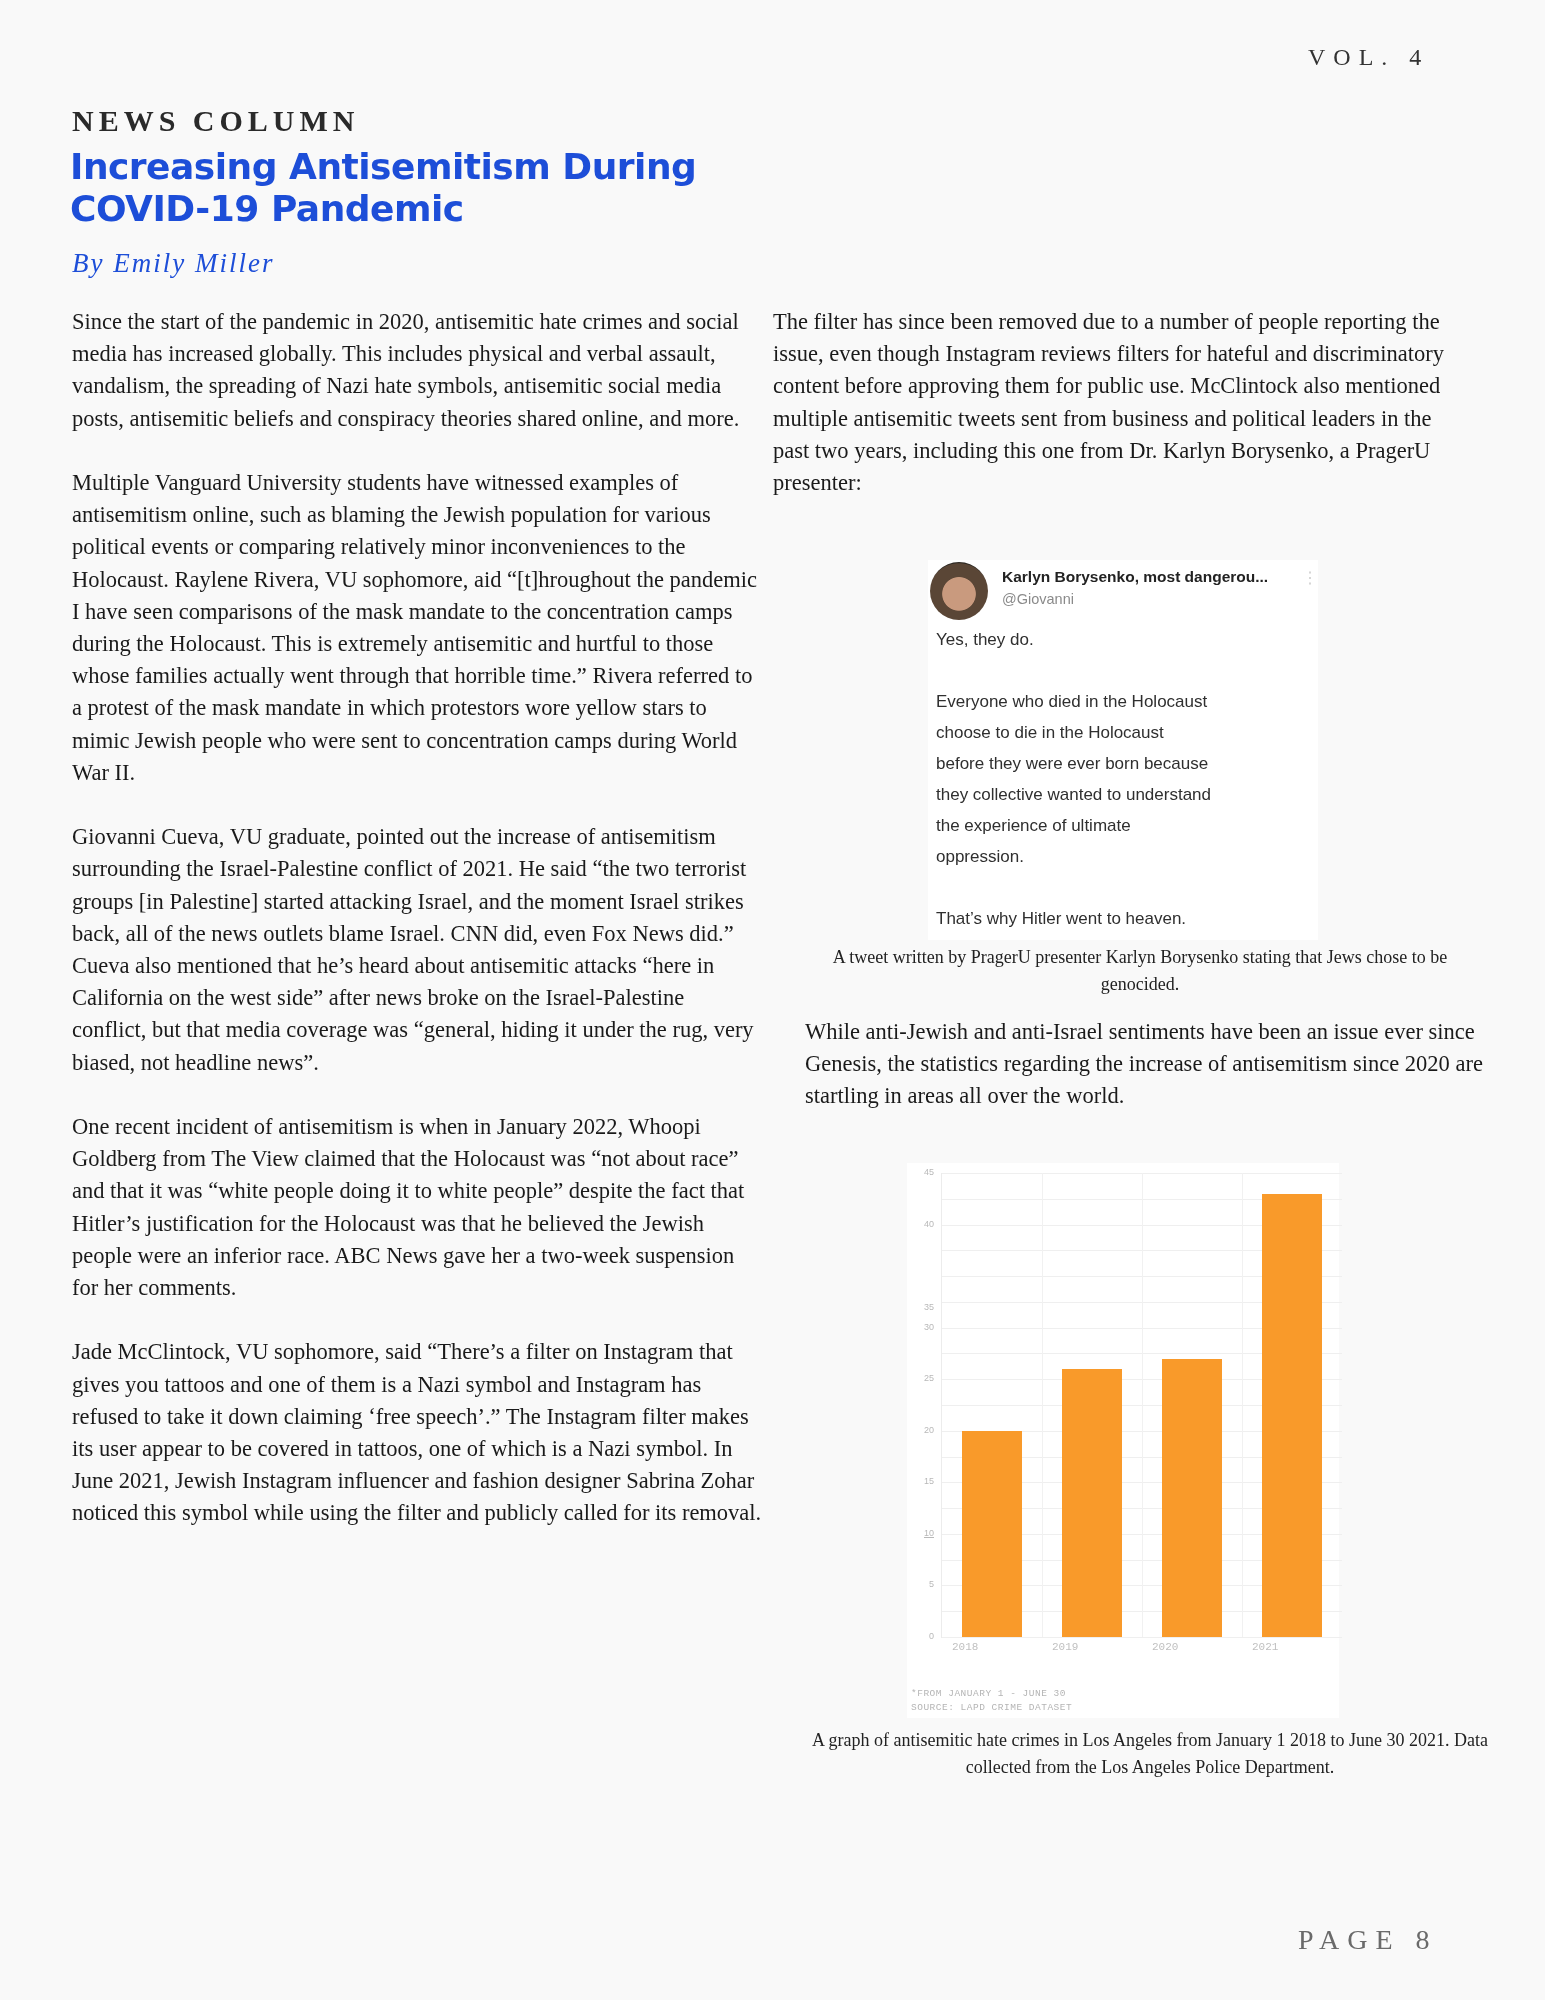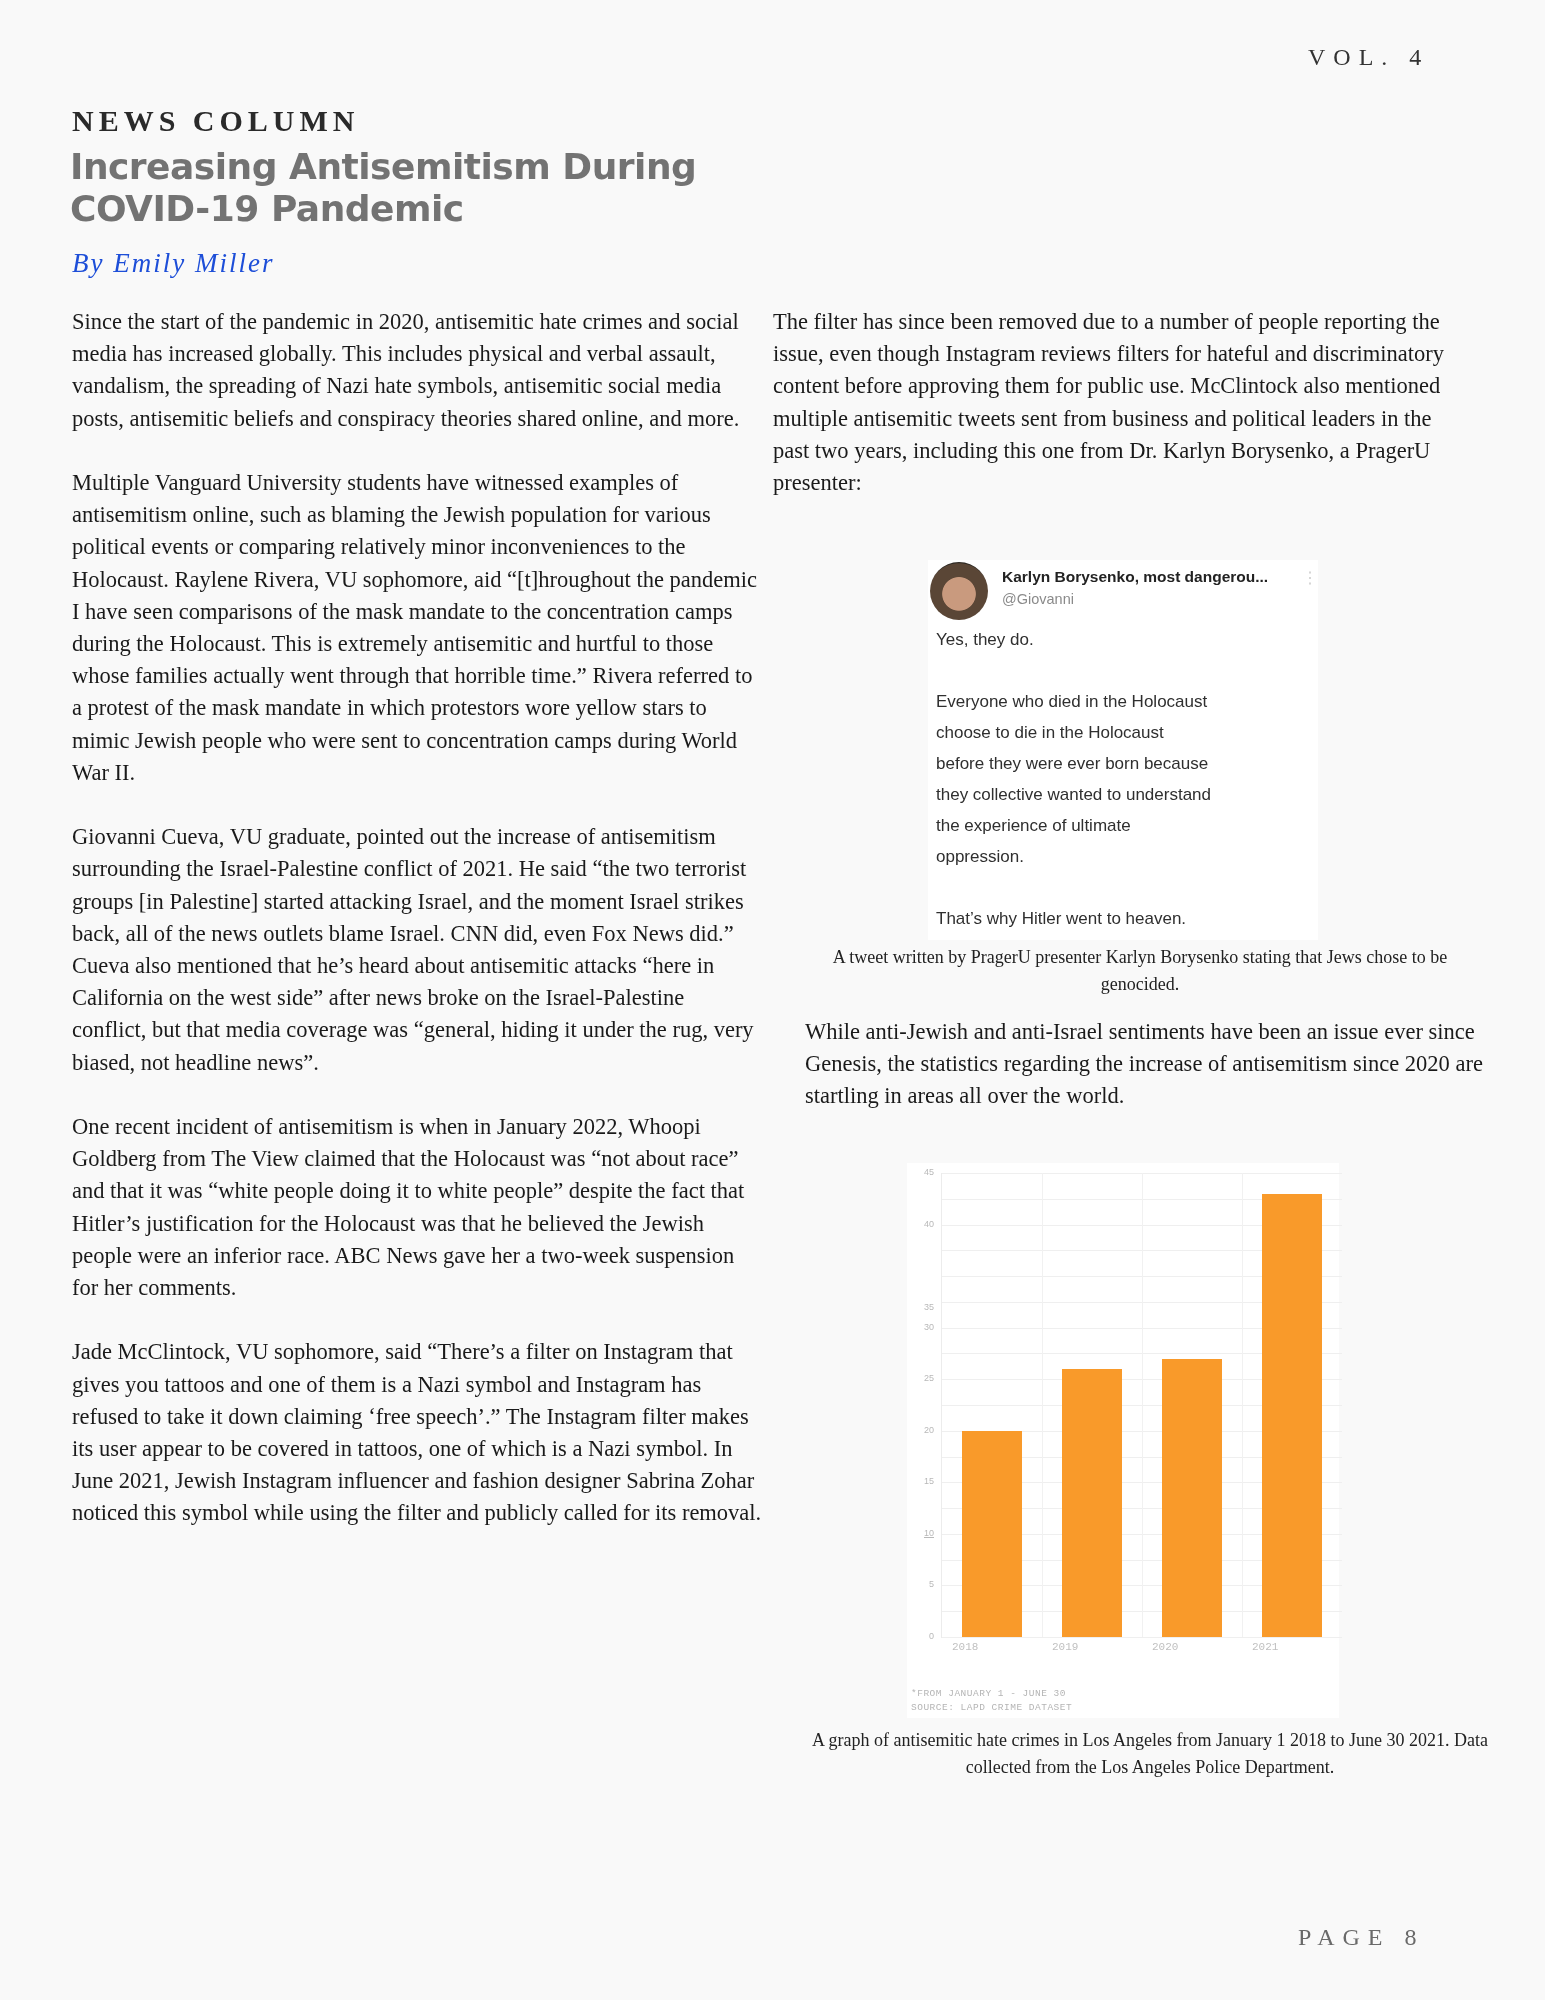--- a/index.html
+++ b/index.html
@@ -2,23 +2,23 @@
 <html><head>
 <meta charset="utf-8">
 <style>
   html, body { margin: 0; padding: 0; }
   body {
     width: 1545px; height: 2000px; position: relative; overflow: hidden;
     background: #f9f9f9; color: #1c1c1c;
     font-family: "Liberation Serif", serif;
   }
   .vol { position: absolute; top: 44px; left: 1308px; font-size: 24px; letter-spacing: 8px; color: #333; }
-  .page-num { position: absolute; top: 1924px; left: 1298px; font-size: 24px; letter-spacing: 8px; color: #6a6a6a; }
+  .page-num { position: absolute; top: 1924px; left: 1298px; font-size: 28px; letter-spacing: 8px; color: #6a6a6a; }
   .kicker { position: absolute; top: 104px; left: 72px; font-size: 30px; font-weight: bold; letter-spacing: 5px; color: #2a2a2a; }
-  .title { position: absolute; top: 146px; left: 70px; width: 700px; font-family: "DejaVu Sans", sans-serif; font-weight: bold; font-size: 36px; line-height: 42px; color: #737373; letter-spacing: -0.5px; }
+  .title { position: absolute; top: 146px; left: 70px; width: 700px; font-family: "DejaVu Sans", sans-serif; font-weight: bold; font-size: 36px; line-height: 42px; color: #1d4ed8; letter-spacing: -0.5px; }
   .byline { position: absolute; top: 248px; left: 72px; font-style: italic; font-size: 27px; letter-spacing: 2px; color: #1d4ed8; }
   .col { position: absolute; font-size: 22.5px; line-height: 32.2px; color: #1a1a1a; }
   .col p { margin: 0 0 32.2px 0; }
   .col-left { top: 306px; left: 72px; width: 690px; }
   .col-right-top { top: 306px; left: 773px; width: 700px; }
   .col-right-mid { top: 1016px; left: 805px; width: 680px; }
   .tweet { position: absolute; top: 560px; left: 928px; width: 390px; height: 380px; background: #ffffff; font-family: "Liberation Sans", sans-serif; color: #2f2f2f; }
   .tweet .avatar { position: absolute; left: 2px; top: 2px; width: 58px; height: 58px; border-radius: 50%; background: radial-gradient(circle at 50% 55%, #c99a7e 0 38%, #5a4636 40% 70%, #2f2a24 72%); }
   .tweet .name { position: absolute; left: 74px; top: 8px; font-size: 15.5px; font-weight: bold; color: #222; white-space: nowrap; }
   .tweet .handle { position: absolute; left: 74px; top: 31px; font-size: 14.5px; color: #8a8a8a; }

